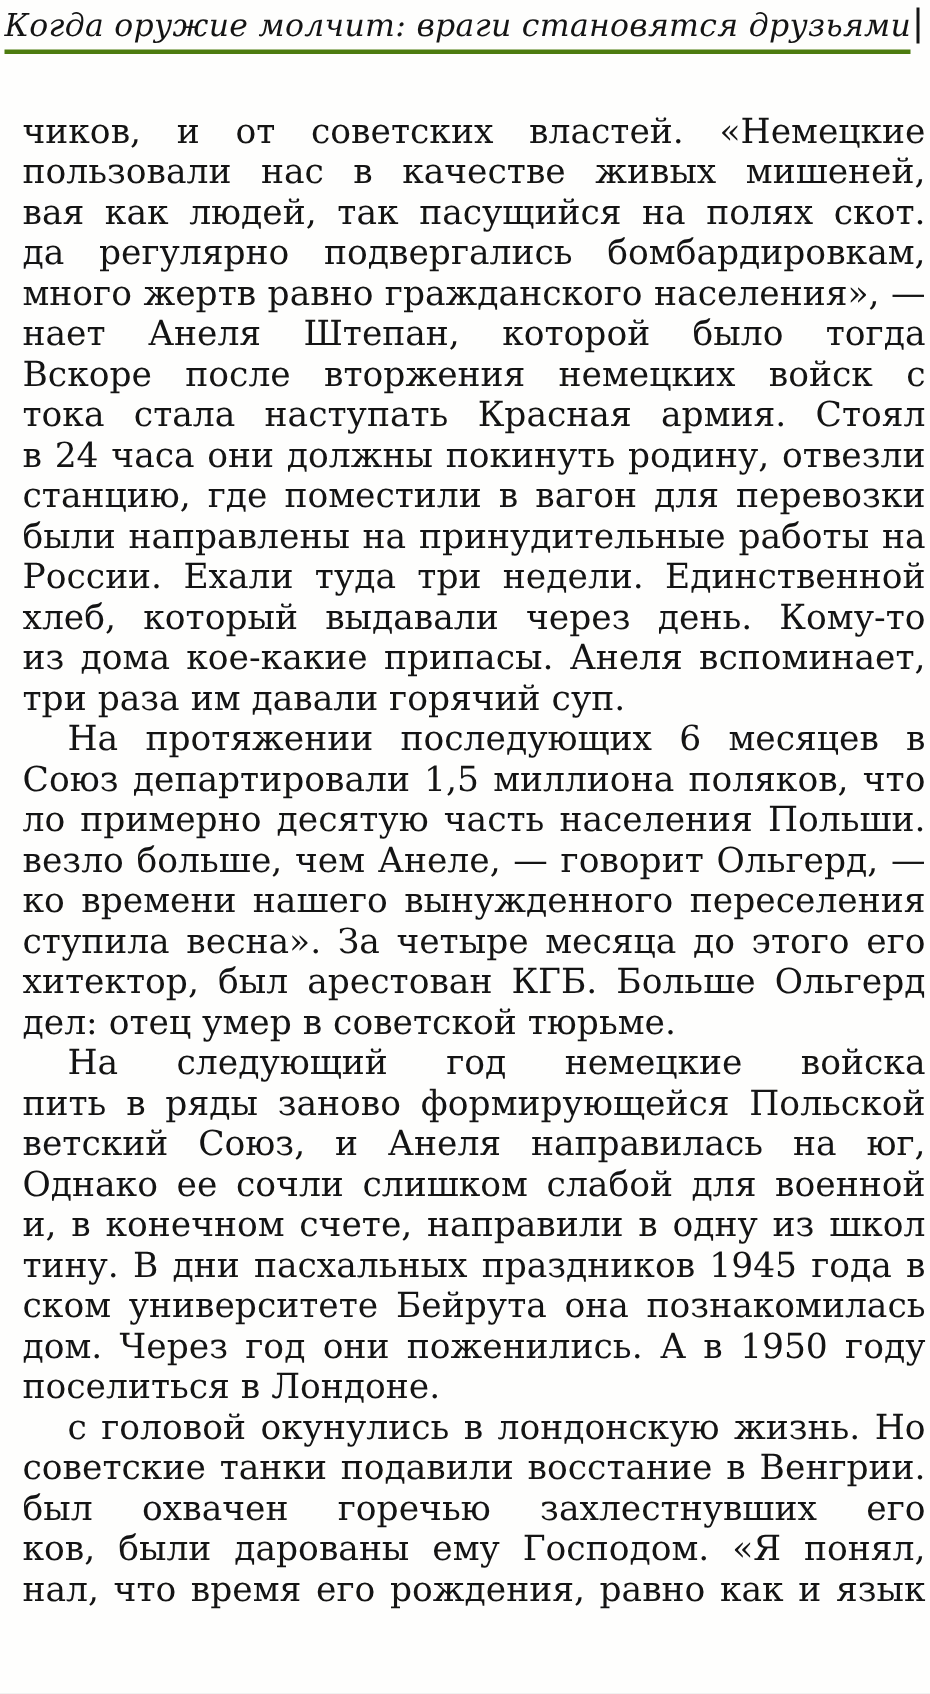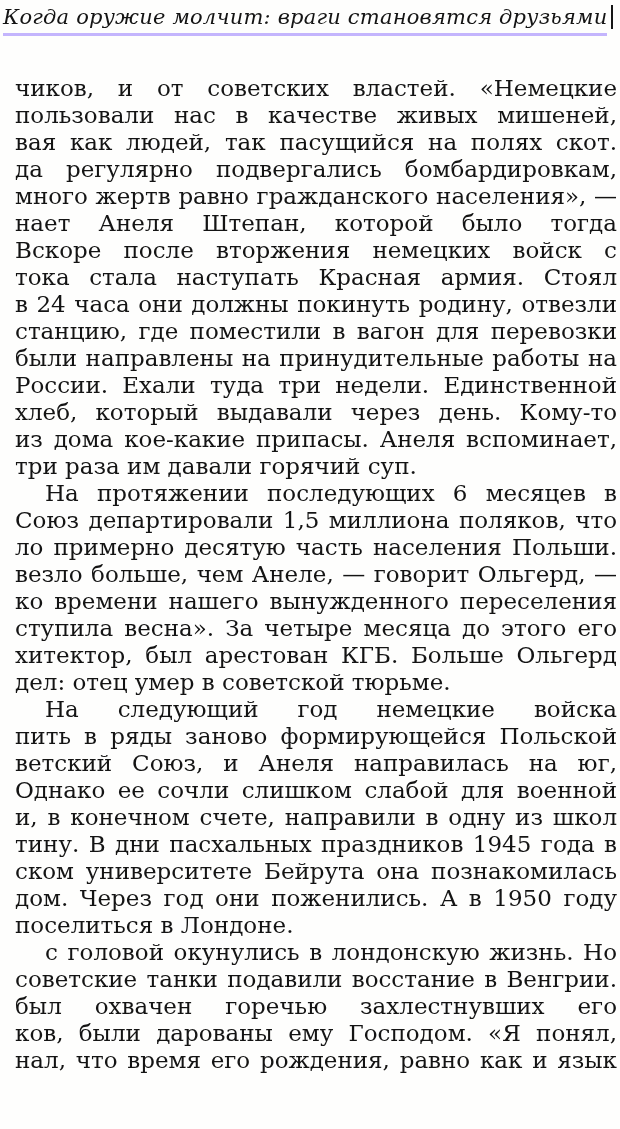--- a/index.html
+++ b/index.html
@@ -20,21 +20,21 @@
     padding: 5px 3px 0 3px;
   }
   .header {
     display: flex;
     align-items: stretch;
     font-style: italic;
     font-size: 21px;
   }
   .header-title {
     flex: 1 1 auto;
-    border-bottom: 3px solid #c4b5fd;
+    border-bottom: 3px solid #4d7c0f;
     padding-bottom: 4px;
     white-space: nowrap;
     letter-spacing: 0.2px;
   }
   .header-pageno {
     font-style: normal;
     border-left: 2px solid #161616;
     padding-left: 4px;
     margin-left: 4px;
     font-size: 22px;

